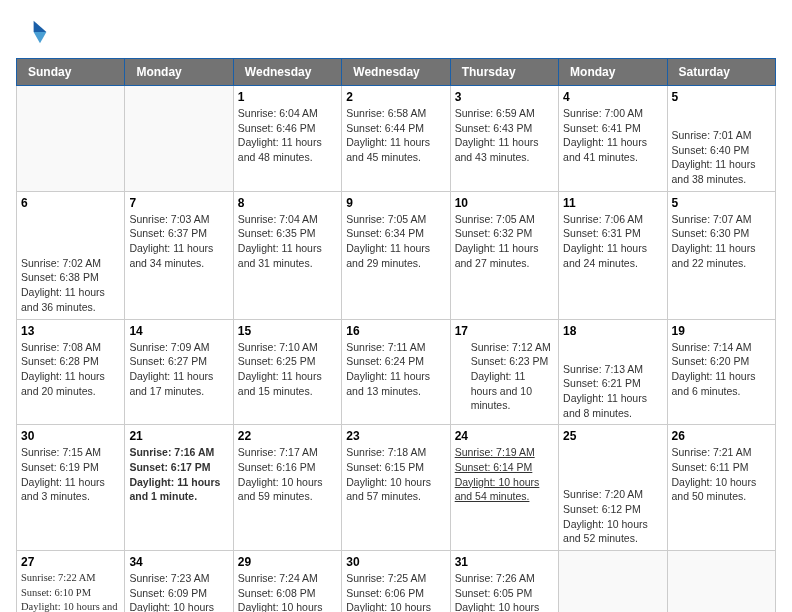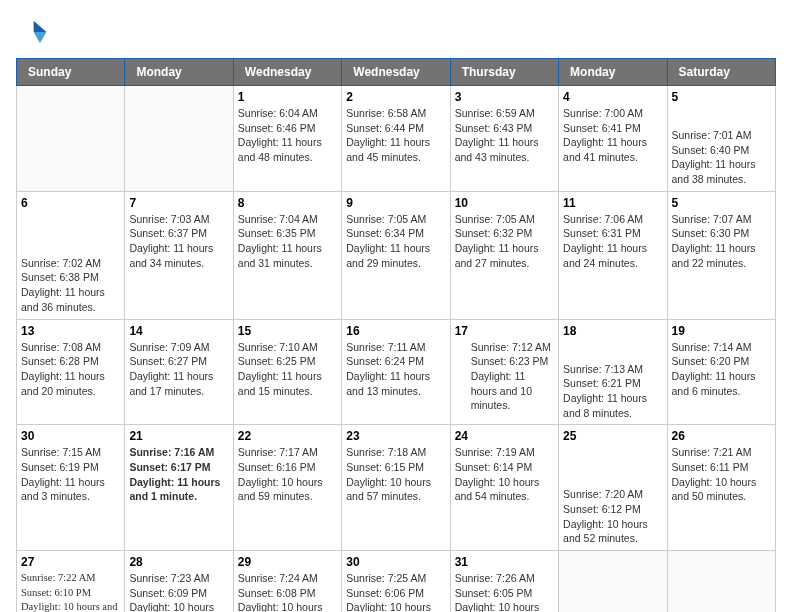--- a/index.html
+++ b/index.html
@@ -255,21 +255,21 @@
 Daylight: 10 hours and 59 minutes.</div>
         </td>
         <td>
           <span class="day-num">23</span>
           <div class="cell-text" style="white-space: pre-line;">Sunrise: 7:18 AM
 Sunset: 6:15 PM
 Daylight: 10 hours and 57 minutes.</div>
         </td>
         <td>
           <span class="day-num">24</span>
-          <div class="cell-text" style="white-space: pre-line;">Sunrise: 7:19 AM
+          <div class="cell-text" style="white-space: pre-line; text-decoration: underline;">Sunrise: 7:19 AM
 Sunset: 6:14 PM
 Daylight: 10 hours and 54 minutes.</div>
         </td>
         <td>
           <span class="day-num">25</span>
           <div class="cell-text" style="white-space: pre-line; margin-top: 44px;">Sunrise: 7:20 AM
 Sunset: 6:12 PM
 Daylight: 10 hours and 52 minutes.</div>
         </td>
         <td>
@@ -280,21 +280,21 @@
         </td>
       </tr>
       <tr>
         <td>
           <span class="day-num">27</span>
           <div class="cell-text" style="white-space: pre-line; font-family: Liberation Serif, serif;">Sunrise: 7:22 AM
 Sunset: 6:10 PM
 Daylight: 10 hours and 48 minutes.</div>
         </td>
         <td>
-          <span class="day-num">28</span>
+          <span class="day-num">34</span>
           <div class="cell-text" style="white-space: pre-line;">Sunrise: 7:23 AM
 Sunset: 6:09 PM
 Daylight: 10 hours and 46 minutes.</div>
         </td>
         <td>
           <span class="day-num">29</span>
           <div class="cell-text" style="white-space: pre-line;">Sunrise: 7:24 AM
 Sunset: 6:08 PM
 Daylight: 10 hours and 44 minutes.</div>
         </td>

